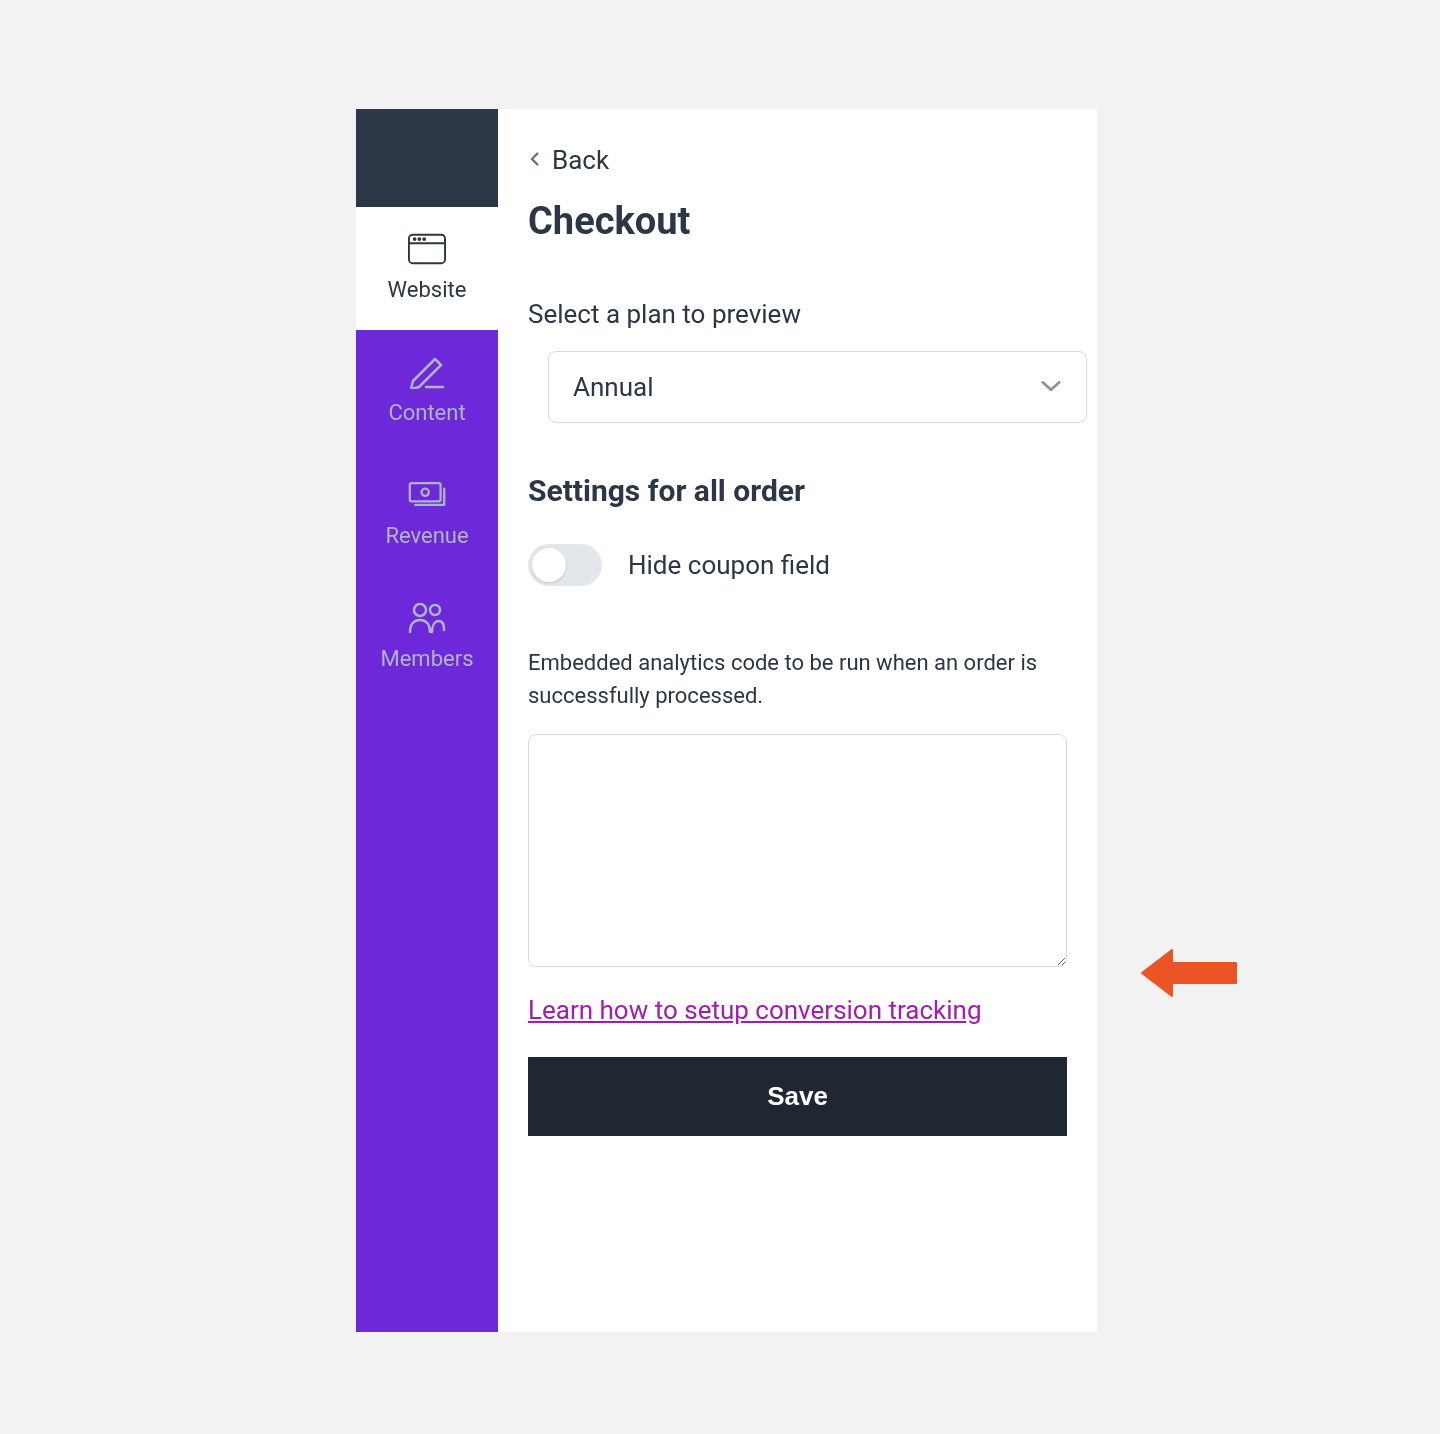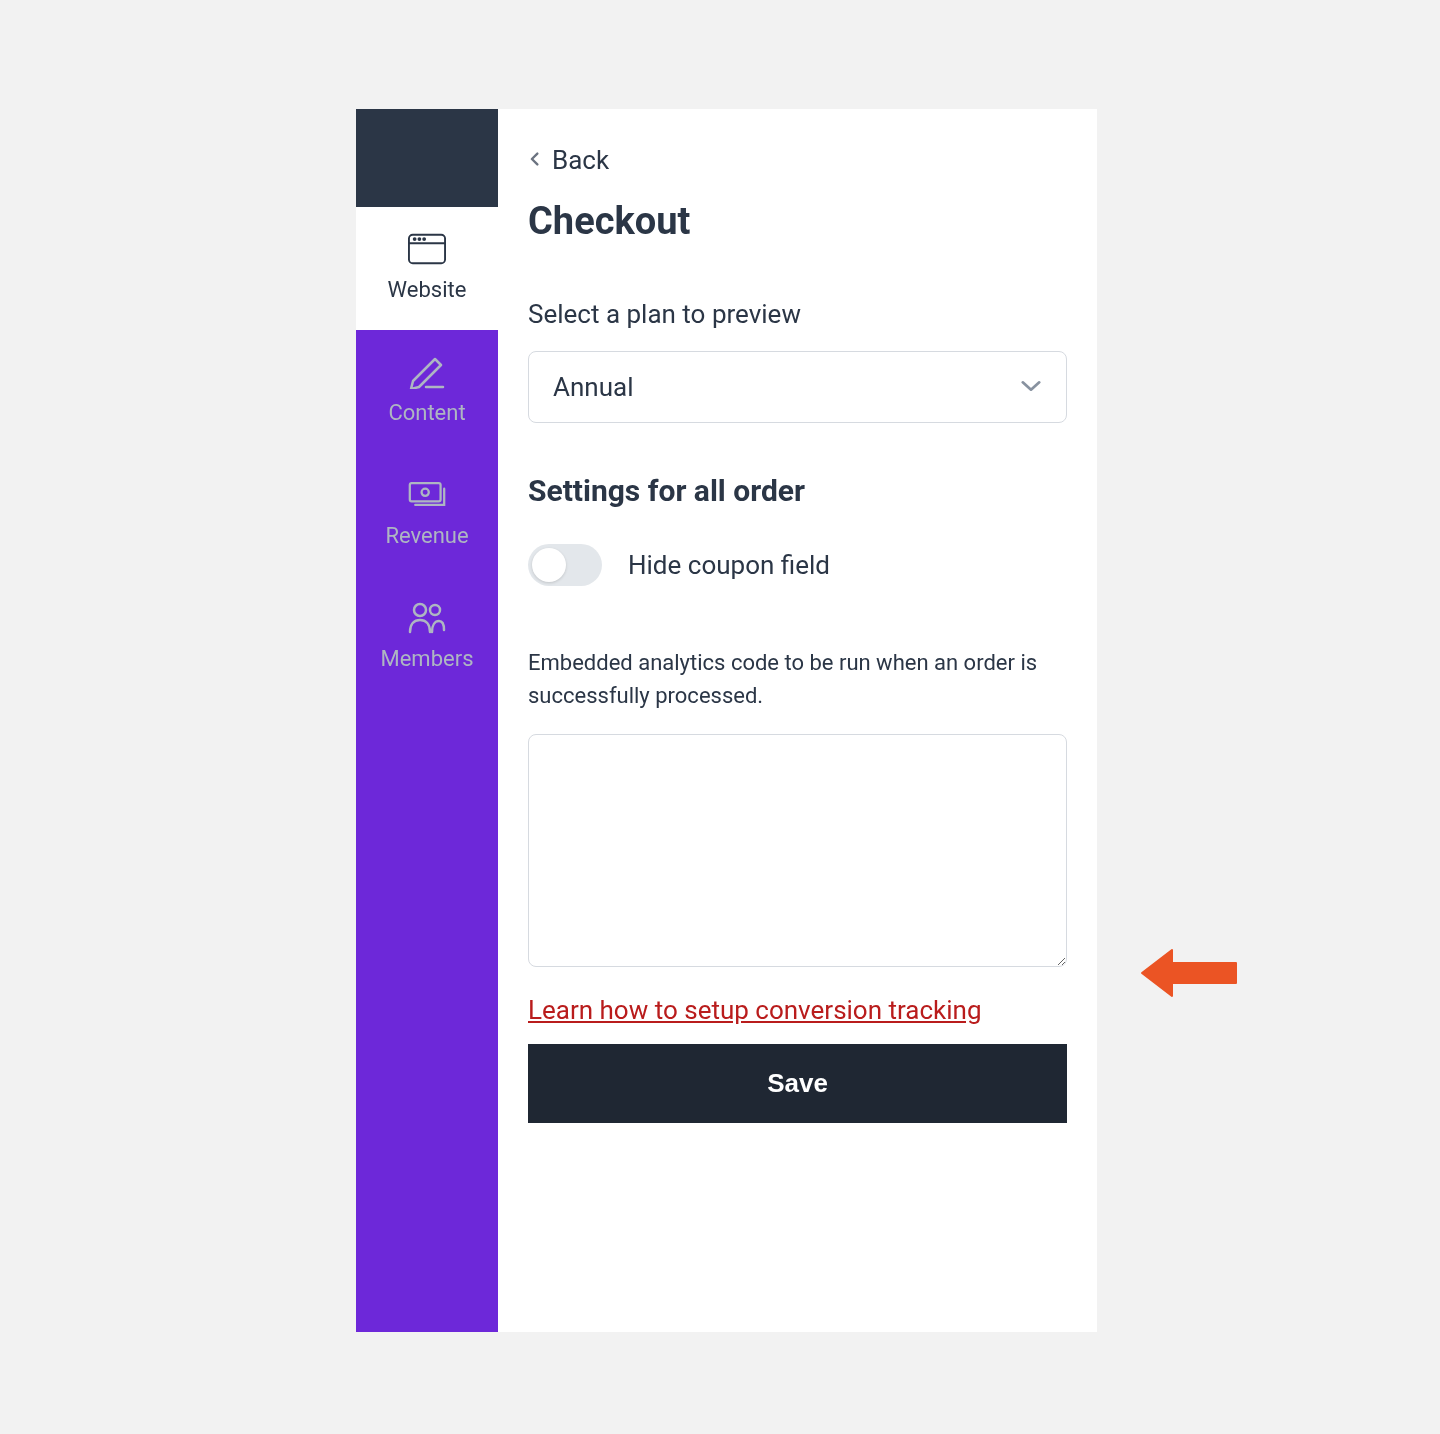--- a/index.html
+++ b/index.html
@@ -117,20 +117,21 @@
     .select-box {
       width: 100%;
       border: 1px solid #d6dae0;
       border-radius: 8px;
       padding: 20px 24px;
       display: flex;
       align-items: center;
       justify-content: space-between;
       cursor: pointer;
       margin-bottom: 50px;
+      margin-left: 20px;
     }
     
     .select-value {
       font-size: 26px;
       color: #2b3646;
     }
     
     .chevron-down {
       width: 22px;
       height: 14px;
@@ -189,25 +190,25 @@
       border-radius: 8px;
       padding: 16px;
       font-size: 20px;
       font-family: inherit;
       resize: both;
       margin-bottom: 24px;
     }
     
     .learn-link {
       font-size: 26px;
-      color: #b91c1c;
+      color: #a21caf;
       text-decoration: underline;
       cursor: pointer;
       display: inline-block;
-      margin-bottom: 19px;
+      margin-bottom: 32px;
     }
     
     .save-button {
       width: 100%;
       background: #1f2733;
       color: #ffffff;
       font-size: 26px;
       font-weight: 600;
       border: none;
       border-radius: 0;

